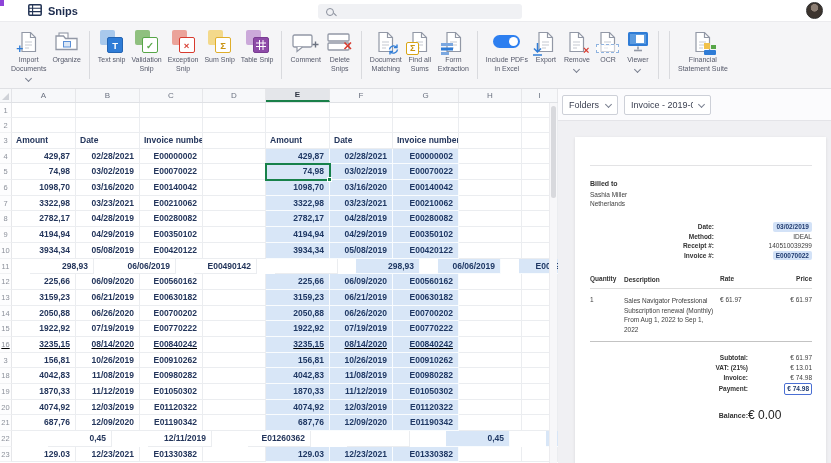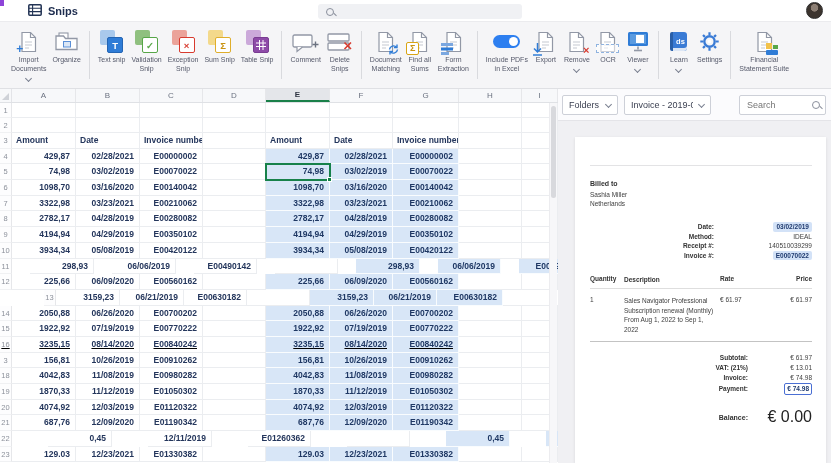--- a/index.html
+++ b/index.html
@@ -108,21 +108,21 @@
   .itrow{display:flex;padding:7px 0 7px 0;border-bottom:1px solid #c3c3c3;color:#3d3d3d;}
   .c-qty{width:34px;} .c-desc{width:92px;line-height:1.45;} .c-rate{width:58px;padding-left:4px;}
   .c-price{flex:1;text-align:right;}
   .totals{margin-top:11px;}
   .trow{display:flex;justify-content:flex-end;line-height:10px;font-size:6.5px;align-items:center;}
   .trow .tl{font-weight:700;color:#333;text-align:right;}
   .trow .tv{width:64px;text-align:right;color:#3d3d3d;}
   .boxv{display:inline-block;border:1px solid #4a6fd4;border-radius:2px;padding:0 2px;font-weight:600;color:#1f3a6e;}
   .balrow{display:flex;justify-content:flex-end;align-items:center;margin-top:13px;}
   .balrow .tl{font-weight:700;font-size:7px;color:#333;}
-  .balrow .bv{width:64px;text-align:right;font-size:16px;color:#222;}
+  .balrow .bv{width:64px;font-size:12px;color:#222;}
 </style>
 </head>
 <body>
 
 <div class="topbar">
   <div class="corner-artifact"></div>
   <div class="appbrand">
     <span>
       <svg width="14" height="12" viewBox="0 0 14 12">
           <rect x="0.8" y="0.8" width="12.4" height="10.4" rx="1" fill="none" stroke="#223354" stroke-width="1.5"></rect>
@@ -340,39 +340,20 @@
               <rect x="10" y="5" width="8" height="8" fill="#fff"></rect>
               <path d="M12 16.5v3" stroke="#9298a6" stroke-width="1.6"></path>
               <path d="M8 20.5h8" stroke="#9298a6" stroke-width="1.6"></path>
             </svg>
           </div>
           <div class="rlbl">Viewer</div>
           <div class="rchev"></div>
         </div>
       </div>
       <div class="rdiv"></div>
-      <div class="rgroup">
-        <div class="rbtn">
-          <div class="ic">
-            <span class="book">ds</span>
-          </div>
-          <div class="rlbl">Learn</div>
-          <div class="rchev"></div>
-        </div>
-        <div class="rbtn">
-          <div class="ic">
-            <svg width="21" height="21" viewBox="0 0 21 21">
-              <circle cx="10.5" cy="10.5" r="5.2" fill="none" stroke="#3a7bd5" stroke-width="2.4"></circle>
-              <path d="M17 10.5L19.7 10.5M15.1 5.9L17 4M10.5 4L10.5 1.3M5.9 5.9L4 4M4 10.5L1.3 10.5M5.9 15.1L4 17M10.5 17L10.5 19.7M15.1 15.1L17 17" stroke="#3a7bd5" stroke-width="2.2"></path>
-              <circle cx="10.5" cy="10.5" r="1.8" fill="#fff"></circle>
-            </svg>
-          </div>
-          <div class="rlbl">Settings</div>
-        </div>
-      </div>
       <div class="rdiv"></div>
       <div class="rgroup">
         <div class="rbtn">
           <div class="ic">
             <span class="docwrap"><svg width="19" height="22" viewBox="0 0 19 22">
                 <path d="M3 1.5h8.5l5 5v14H3z" fill="#fff" stroke="#9298a6" stroke-width="1.2"></path>
                 <path d="M11.5 1.5v5h5" fill="none" stroke="#9298a6" stroke-width="1.2"></path>
                 <path d="M6 11h7M6 14h7M6 17h4" stroke="#c6cad2" stroke-width="1.1"></path>
               </svg><svg class="accsvg" style="right:-5px;bottom:-3px" width="13" height="13">
                 <rect x="0" y="0" width="6" height="6" fill="#f2c24b"></rect>
@@ -537,21 +518,21 @@
       <div class="gcell" style="width: 64px;">225,66</div>
       <div class="gcell" style="width: 64px;">06/09/2020</div>
       <div class="gcell" style="width: 63px;">E00560162</div>
       <div class="gcell" style="width: 63px;"></div>
       <div class="gcell hl" style="width: 64px;">225,66</div>
       <div class="gcell hl" style="width: 63px;">06/09/2020</div>
       <div class="gcell hl" style="width: 66px;">E00560162</div>
       <div class="gcell" style="width: 63px;"></div>
       <div class="gcell" style="width: 36px;"></div>
     </div>
-    <div class="grow" style="height: 15.7px; padding-left: 44px;">
+    <div class="grow" style="height: 15.7px;">
       <div class="grn">13</div>
       <div class="gcell" style="width: 64px;">3159,23</div>
       <div class="gcell" style="width: 64px;">06/21/2019</div>
       <div class="gcell" style="width: 63px;">E00630182</div>
       <div class="gcell" style="width: 63px;"></div>
       <div class="gcell hl" style="width: 64px;">3159,23</div>
       <div class="gcell hl" style="width: 63px;">06/21/2019</div>
       <div class="gcell hl" style="width: 66px;">E00630182</div>
       <div class="gcell" style="width: 63px;"></div>
       <div class="gcell" style="width: 36px;"></div>
@@ -686,24 +667,20 @@
 
 <div class="panel">
   <div class="ptoolbar">
     <div class="pselect fold">
       <span>Folders</span>
       <span class="chev"></span>
     </div>
     <div class="pselect filesel">
       <span style="overflow:hidden;white-space:nowrap;">Invoice - 2019-01...</span>
       <span class="chev"></span>
-    </div>
-    <div class="psearch">
-      <input placeholder="Search" style="">
-      <span class="mag" style="margin-left:auto;"></span>
     </div>
   </div>
 
   <div class="card">
     <hr class="invrule">
     <div class="billed">
       <div class="b1">Billed to</div>
       <div>Sashia Miller</div>
       <div>Netherlands</div>
     </div>

